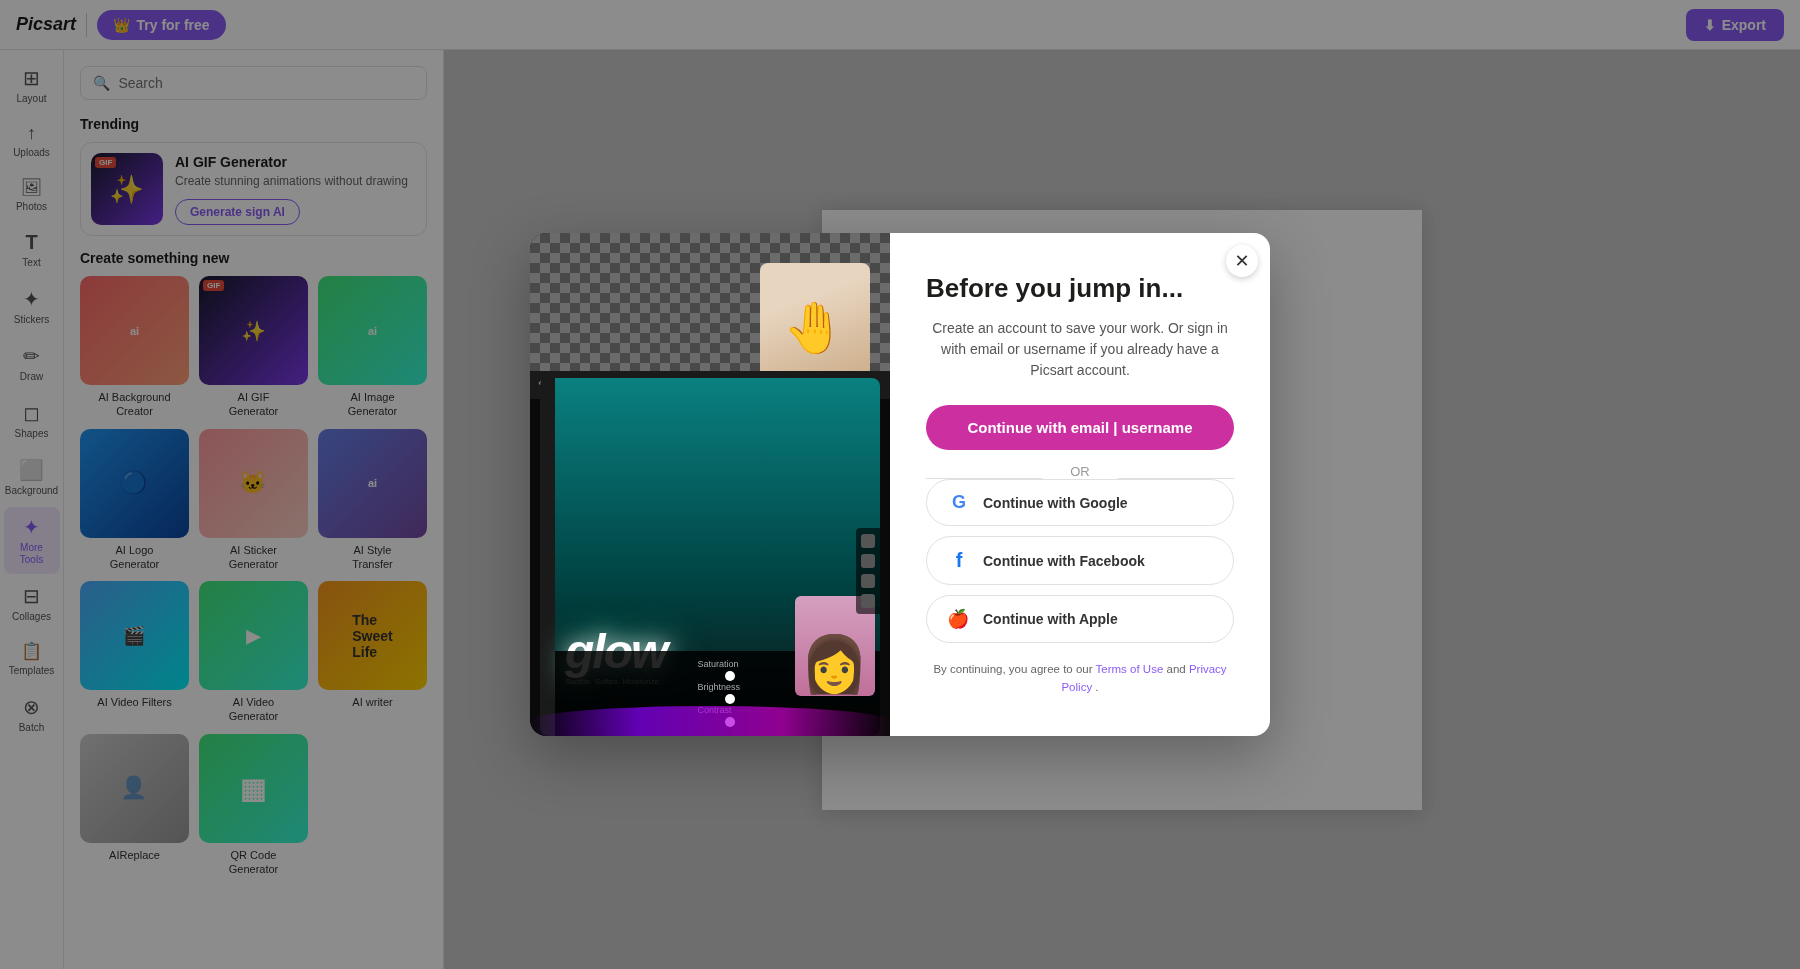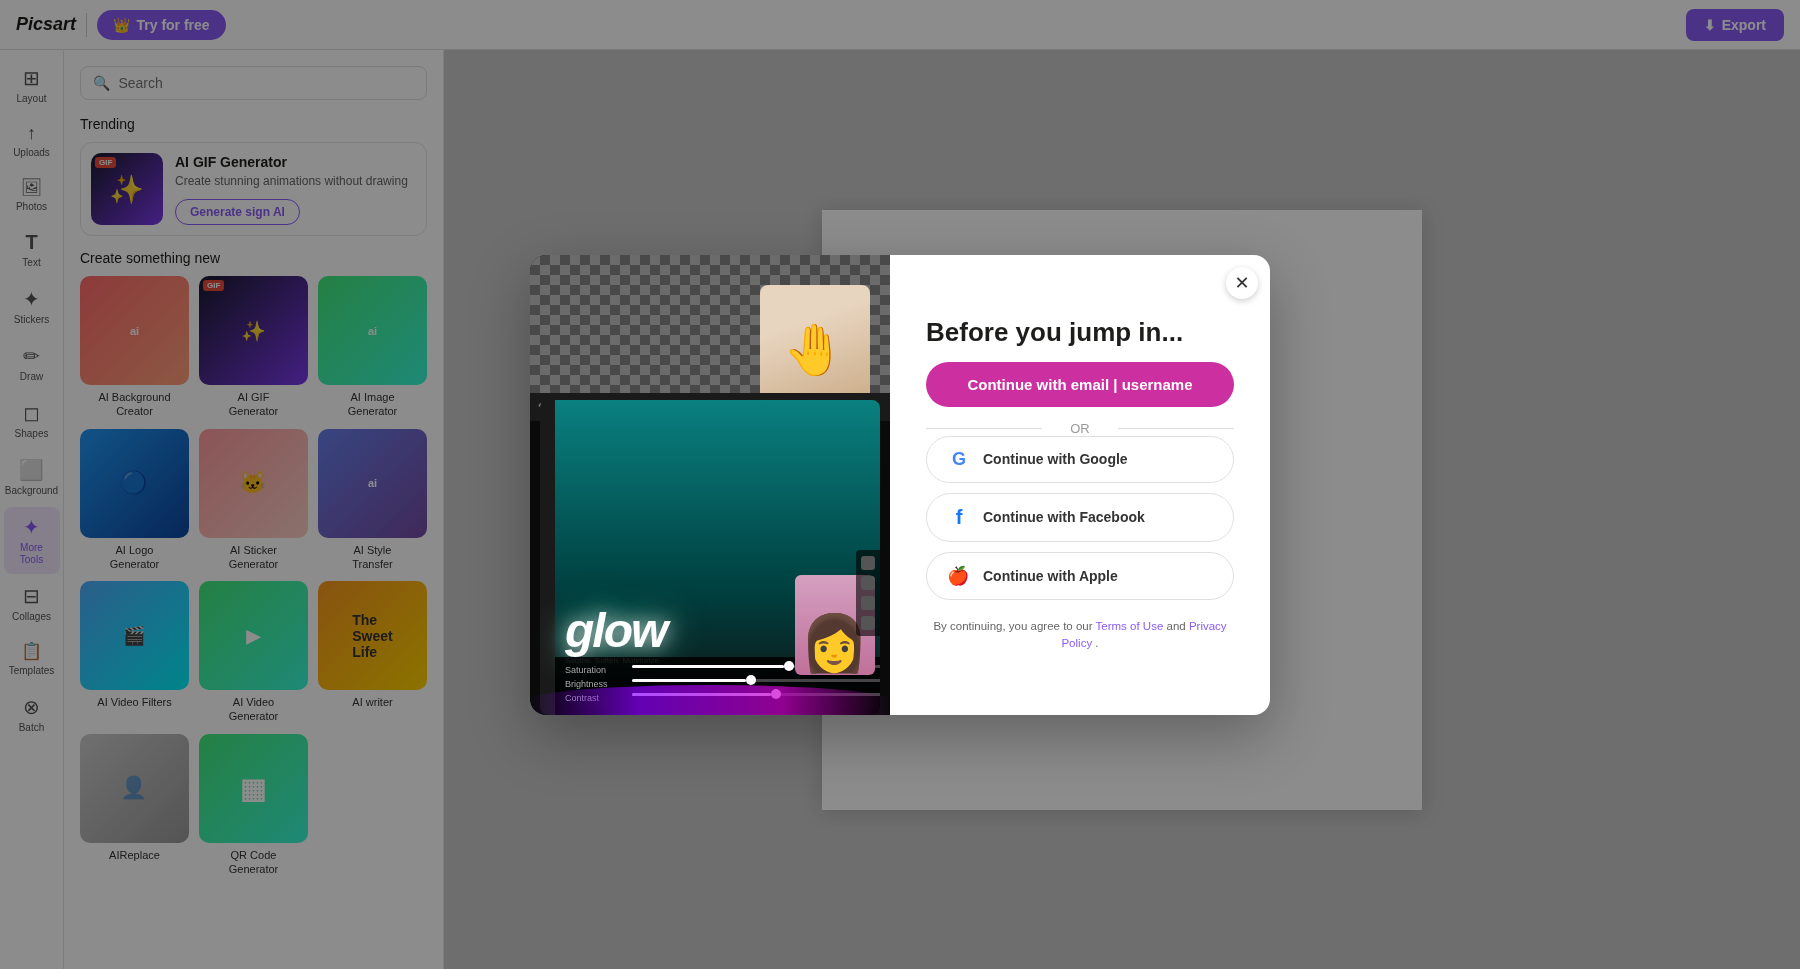--- a/index.html
+++ b/index.html
@@ -50,21 +50,21 @@
       background: #fff; border-right: 1px solid #e5e5e5; overflow-y: auto; padding: 16px;
       z-index: 80;
     }
     .tools-panel h2 { font-size: 18px; font-weight: 700; color: #1d1d1b; margin-bottom: 14px; }
     .search-box {
       display: flex; align-items: center; gap: 8px;
       border: 1px solid #e0e0e0; border-radius: 8px; padding: 8px 12px;
       margin-bottom: 16px;
     }
     .search-box input { border: none; outline: none; font-size: 14px; color: #555; width: 100%; background: transparent; }
-    .section-title { font-size: 14px; font-weight: 400; color: #1d1d1b; margin-bottom: 10px; margin-top: 4px; }
+    .section-title { font-size: 14px; font-weight: 700; color: #1d1d1b; margin-bottom: 10px; margin-top: 4px; }
     .trending-card {
       display: flex; align-items: center; gap: 12px;
       background: #fff; border: 1px solid #e5e5e5; border-radius: 12px;
       padding: 10px; margin-bottom: 14px;
     }
     .trending-thumb {
       width: 72px; height: 72px; border-radius: 10px; background: linear-gradient(135deg, #1a1a2e, #7c3aed);
       flex-shrink: 0; overflow: hidden; display: flex; align-items: center; justify-content: center;
       font-size: 11px; color: #fff; font-weight: 700; position: relative;
     }
@@ -145,21 +145,21 @@
       cursor: pointer; font-size: 18px; color: #333; box-shadow: 0 2px 6px rgba(0,0,0,0.2);
       z-index: 10;
     }
     .modal-title { font-size: 26px; font-weight: 800; color: #1d1d1b; margin-bottom: 14px; line-height: 1.2; }
     .modal-subtitle { font-size: 14px; color: #555; text-align: center; margin-bottom: 24px; line-height: 1.5; }
     .btn-email {
       width: 100%; background: #cc2fa0; color: #fff; border: none; border-radius: 30px;
       padding: 14px; font-size: 15px; font-weight: 700; cursor: pointer; margin-bottom: 14px;
     }
     .or-divider {
-      width: 100%; display: flex; align-items: center; gap: 28px; 
+      width: 100%; display: flex; align-items: flex-end; gap: 28px; 
     }
     .or-line { flex: 1; height: 1px; background: #e0e0e0; }
     .or-text { font-size: 13px; color: #999; }
     .btn-social {
       width: 100%; background: #fff; border: 1.5px solid #e0e0e0; border-radius: 30px;
       padding: 12px 20px; font-size: 14px; font-weight: 600; cursor: pointer;
       display: flex; align-items: center; gap: 12px; margin-bottom: 10px; color: #333;
     }
     .social-icon { font-size: 18px; width: 24px; text-align: center; }
     .legal { font-size: 11.5px; color: #666; text-align: center; margin-top: 8px; line-height: 1.5; }
@@ -194,21 +194,21 @@
     .glow-text {
       font-size: 48px; font-weight: 900; color: #fff;
       text-shadow: 0 0 20px rgba(255,255,255,0.8), 0 0 40px rgba(100,255,200,0.6);
       font-style: italic; letter-spacing: -2px; line-height: 1;
       position: absolute; bottom: 60px; left: 10px;
     }
     .sliders-area {
       position: absolute; bottom: 0; left: 0; right: 0; background: rgba(0,0,0,0.85);
       padding: 8px 10px;
     }
-    .slider-row { display: flex; align-items: flex-start; gap: 12px; margin-bottom: 4px; }
+    .slider-row { display: flex; align-items: center; gap: 6px; margin-bottom: 4px; flex-direction: column; }
     .slider-label { font-size: 9px; color: #aaa; width: 55px; }
     .slider-track { flex: 1; height: 3px; background: #444; border-radius: 2px; position: relative; }
     .slider-fill { height: 3px; background: #fff; border-radius: 2px; }
     .slider-thumb { width: 10px; height: 10px; background: #fff; border-radius: 50%; position: absolute; top: -3.5px; }
     .face-photo {
       position: absolute; right: 5px; bottom: 40px; width: 80px; height: 100px;
       background: linear-gradient(to bottom, #d4a0c0, #c0709a);
       border-radius: 6px; overflow: hidden; display: flex; align-items: flex-end;
       justify-content: center;
     }
@@ -487,20 +487,21 @@
             <div class="tb-dot"></div>
           </div>
         </div>
 
         <div style="position:absolute;bottom:0;left:0;right:0;height:30px;background:linear-gradient(90deg, transparent 0%, #8b00ff 30%, #cc00cc 70%, transparent 100%);opacity:0.7;border-radius:50% 50% 0 0;"></div>
       </div>
     </div>
 
     <div class="modal-right">
       <h2 class="modal-title">Before you jump in...</h2>
+      <p class="modal-subtitle" style="width:100%;">Create an account to save your work. Or sign in with email or username if you already have a Picsart account.</p>
       <button class="btn-email">Continue with email | username</button>
       <div class="or-divider">
         <div class="or-line"></div>
         <span class="or-text">OR</span>
         <div class="or-line"></div>
       </div>
       <button class="btn-social">
         <span class="social-icon" style="color:#4285f4;font-weight:900;">G</span>
         <span>Continue with Google</span>
       </button>

